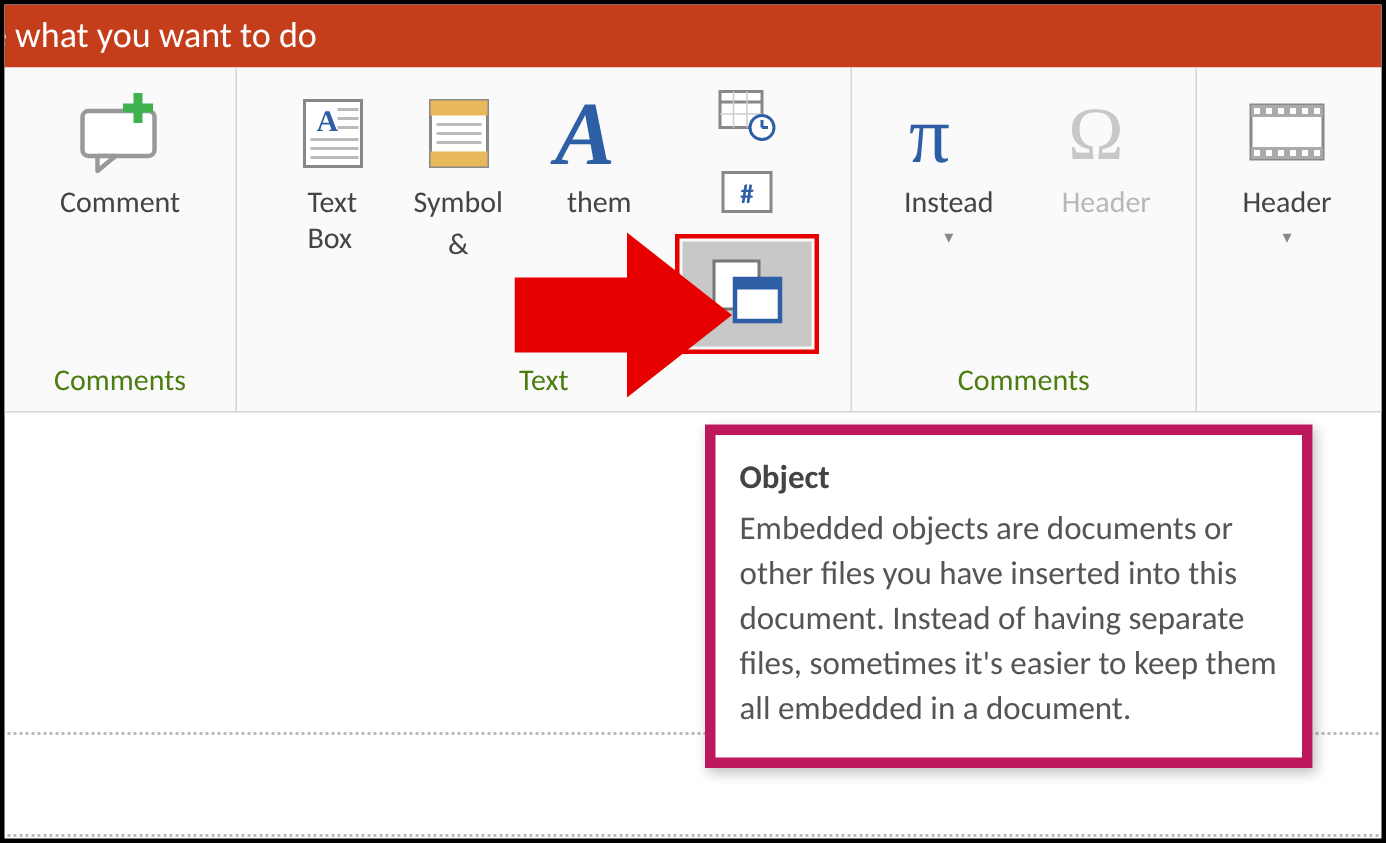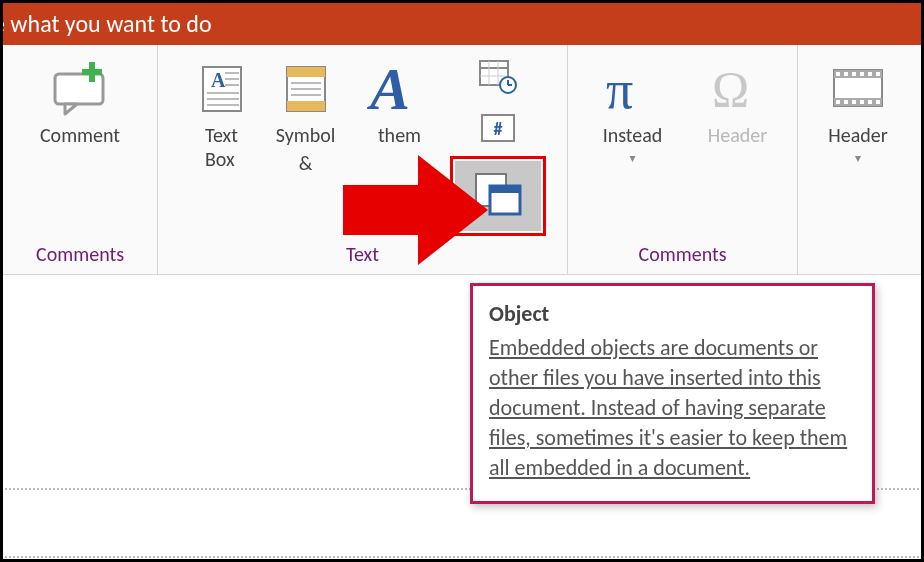--- a/index.html
+++ b/index.html
@@ -40,21 +40,21 @@
   }
   .group-body {
     flex: 1;
     display: flex;
     align-items: flex-start;
     justify-content: center;
   }
   .group-label {
     text-align: center;
     font-size: 20px;
-    color: #701a75;
+    color: #4d7c0f;
     padding: 6px 0 8px 0;
   }
   .big-btn {
     display: flex;
     flex-direction: column;
     align-items: center;
     width: 95px;
     padding-top: 6px;
   }
   .big-btn .icon {
@@ -109,35 +109,34 @@
     left: 340px;
     top: 95px;
     pointer-events: none;
   }
   .tooltip-box {
     position: absolute;
     left: 467px;
     top: 280px;
     width: 405px;
     background: #fff;
-    border: 3px solid #be185d;
+    border: 7px solid #be185d;
     box-shadow: 2px 3px 8px rgba(0,0,0,0.25);
     padding: 14px 16px 18px 16px;
   }
   .tooltip-title {
     font-weight: 600;
     font-size: 22px;
     color: #444;
     margin-bottom: 6px;
   }
   .tooltip-body {
     font-size: 22px;
     color: #555;
     line-height: 30px;
-    text-decoration: underline;
   }
   .slide-area {
     position: absolute;
     left: 2px;
     right: 2px;
     top: 275px;
     bottom: 2px;
   }
   .dotted-line {
     border-top: 2px dotted #bbb;

